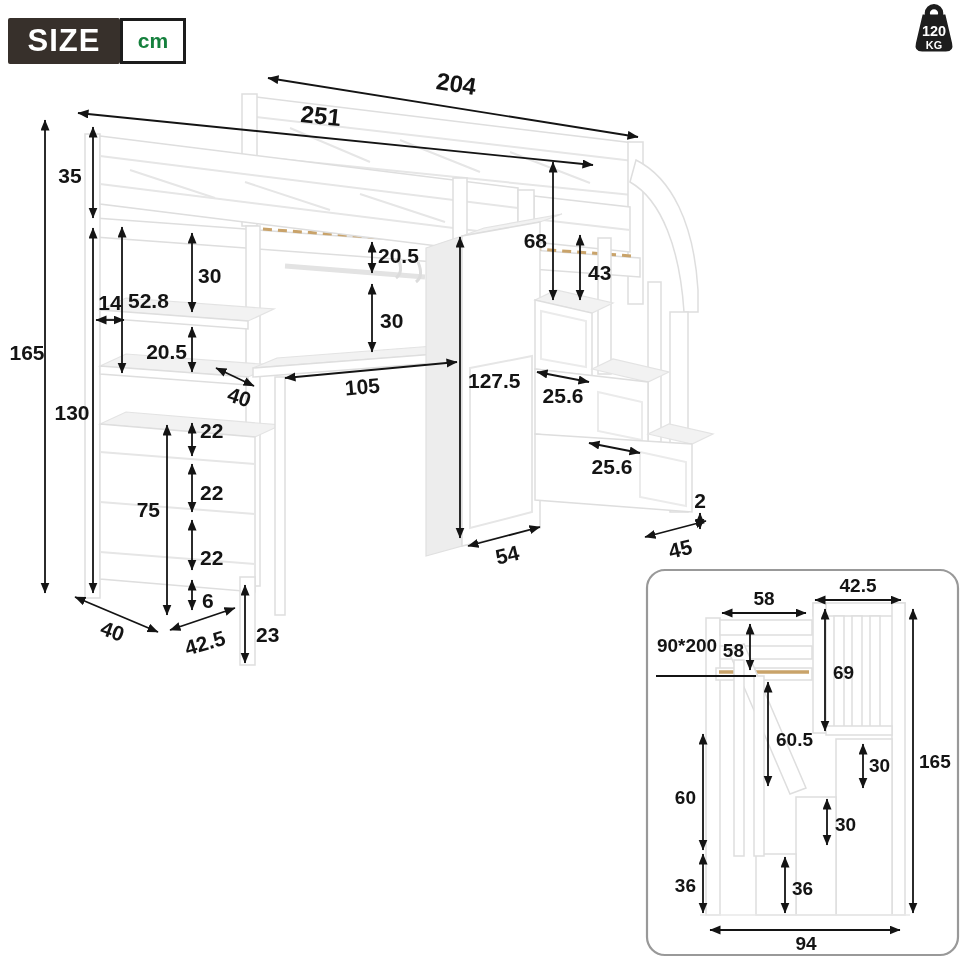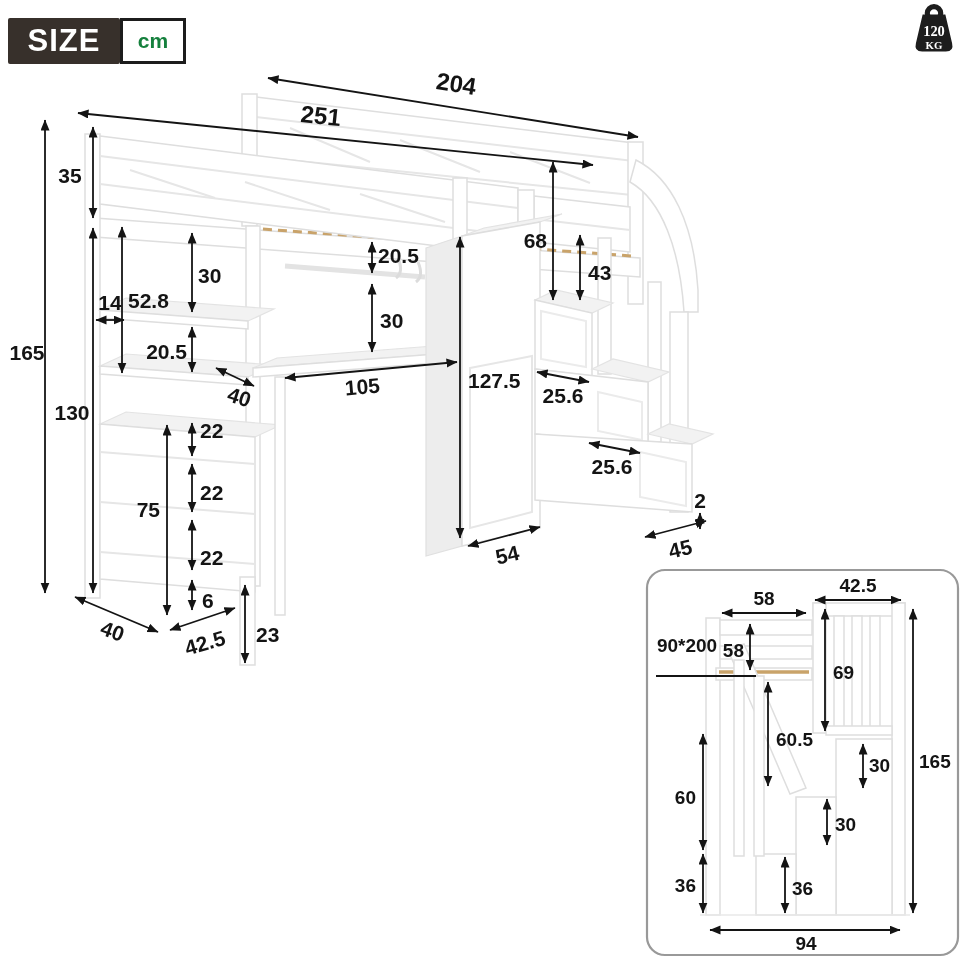--- a/index.html
+++ b/index.html
@@ -5,21 +5,21 @@
   html,body{margin:0;padding:0;background:#ffffff;}
   .page{position:relative;width:970px;height:971px;background:#ffffff;overflow:hidden;
         font-family:"Liberation Sans","DejaVu Sans",sans-serif;}
   .size-badge{position:absolute;left:8px;top:18px;display:flex;z-index:3;border-radius:16px;}
   .size-dark{width:112px;height:46px;background:#37302b;color:#ffffff;display:flex;
              align-items:center;justify-content:center;font-size:31px;font-weight:bold;
              letter-spacing:1px;border-radius:2px;}
   .size-unit{width:66px;height:46px;background:#ffffff;border:3px solid #1c1c1c;box-sizing:border-box;
              color:#15803d;display:flex;align-items:center;justify-content:center;
              font-size:21px;font-weight:bold;}
-  .weight-icon{position:absolute;left:903px;top:2px;width:62px;height:62px;z-index:3;font-family:Liberation Serif, serif;}
+  .weight-icon{position:absolute;left:903px;top:2px;width:62px;height:62px;z-index:3;}
   svg.diagram{position:absolute;left:0;top:0;width:970px;height:971px;}
   
   .wood{fill:#ffffff;stroke:#dedede;stroke-width:1.5;}
   .wood-top{fill:#f2f2f2;stroke:#e3e3e3;stroke-width:1.2;}
   .wood-side{fill:#ededed;stroke:#e0e0e0;stroke-width:1.2;}
   .wood-line{stroke:#e6e6e6;stroke-width:2;fill:none;}
   .slat{stroke:#c9a36a;stroke-width:3;fill:none;stroke-dasharray:9 6;}
   .slat-solid{stroke:#c9a36a;stroke-width:3.5;fill:none;}
   
   .dim{stroke:#141414;stroke-width:1.8;fill:none;}

